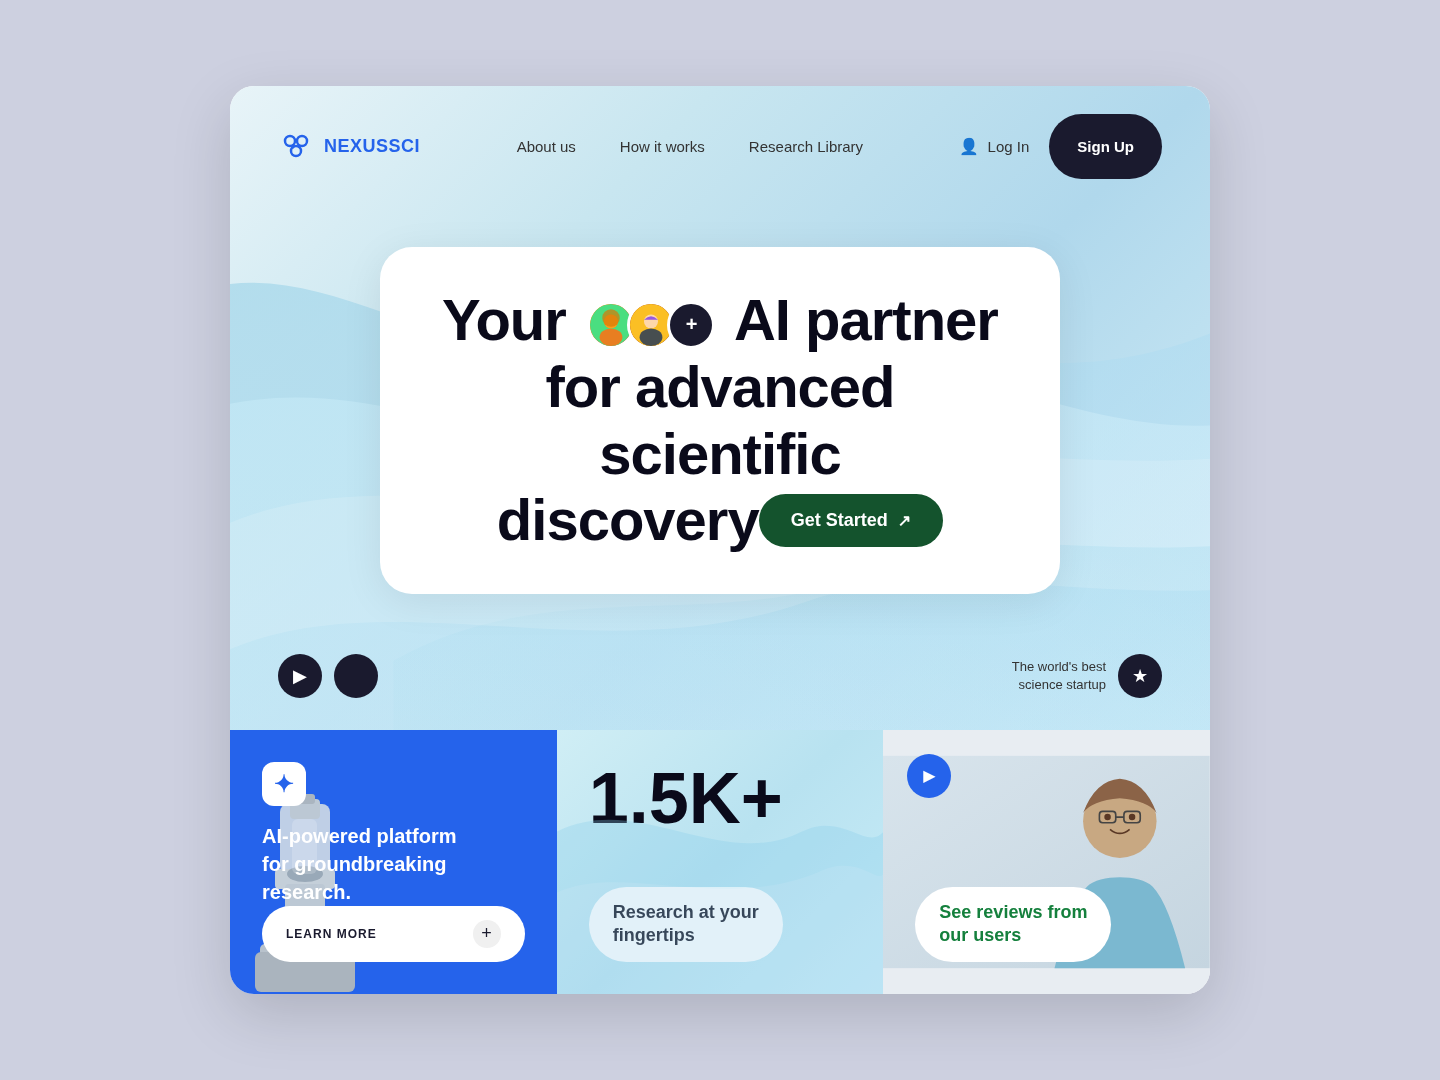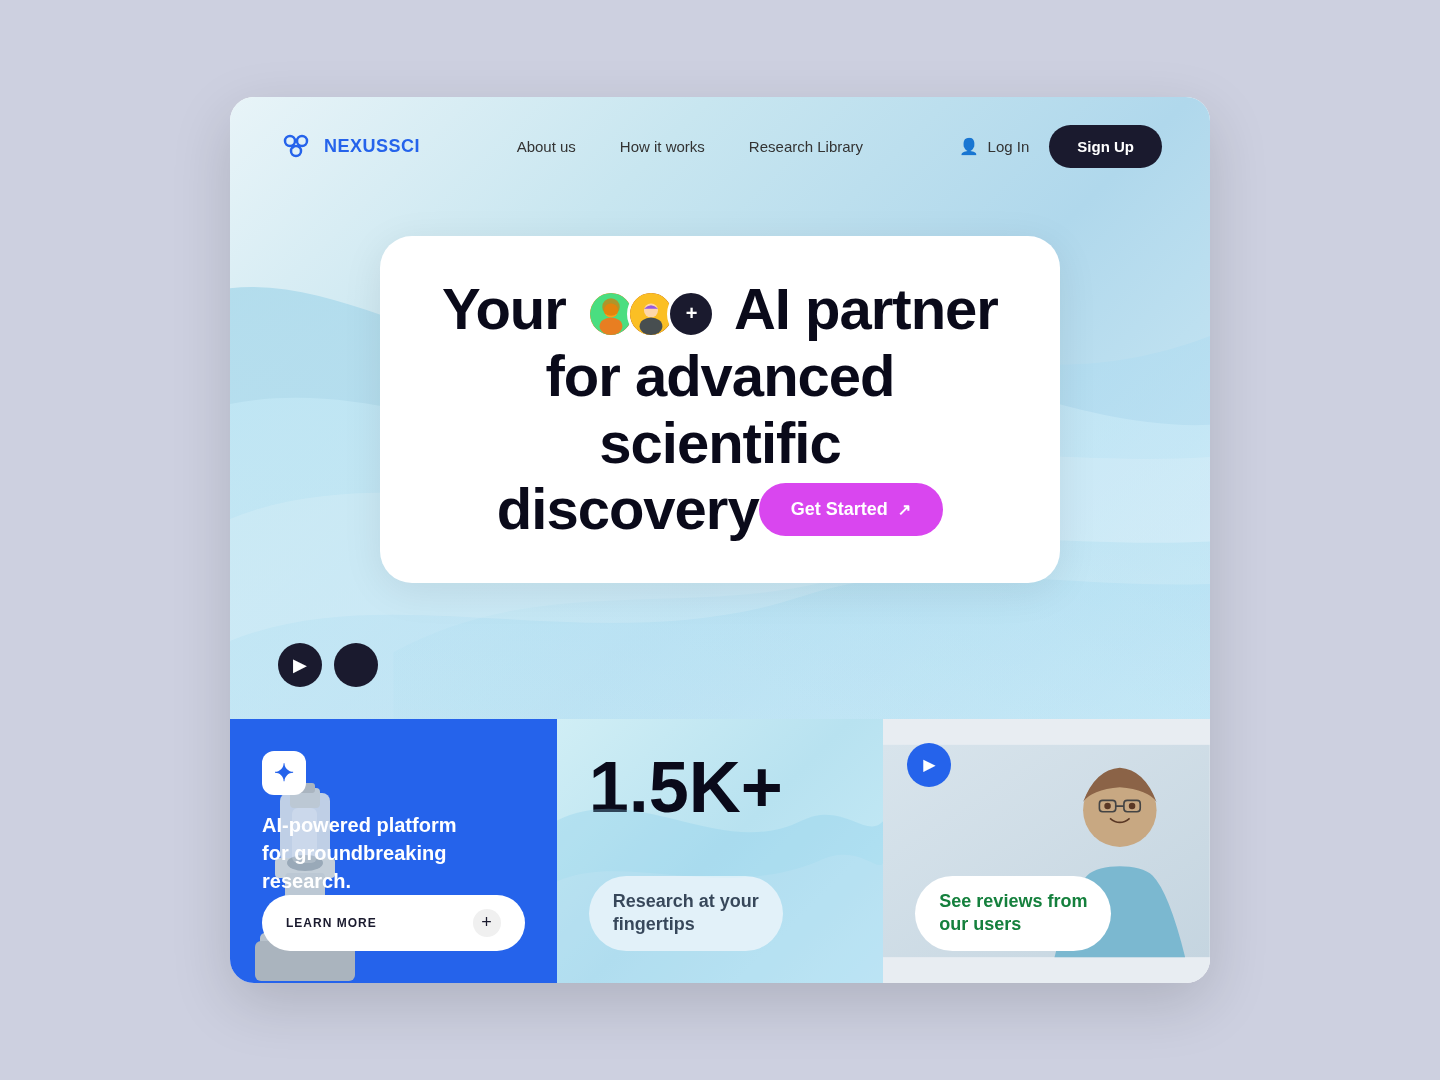--- a/index.html
+++ b/index.html
@@ -88,21 +88,21 @@
       cursor: pointer;
       font-weight: 500;
       background: none;
       border: none;
     }
     .signup-btn {
       background: #1a1a2e;
       color: white;
       border: none;
       border-radius: 50px;
-      padding: 13px 28px;
+      padding: 24px 28px;
       font-size: 15px;
       font-weight: 600;
       cursor: pointer;
     }
 
     
     .hero-content {
       position: relative;
       z-index: 10;
       display: flex;
@@ -147,21 +147,21 @@
     }
     .avatar:first-child { margin-left: 0; }
     .avatar-1 { background: linear-gradient(135deg, #f59e0b, #ef4444); color: white; }
     .avatar-2 { background: linear-gradient(135deg, #d97706, #92400e); color: white; }
     .avatar-plus {
       background: #1a1a2e;
       color: white;
       font-size: 20px;
     }
     .get-started-btn {
-      background: #d946ef;
+      background: #14532d;
       color: white;
       border: none;
       border-radius: 50px;
       padding: 16px 32px;
       font-size: 18px;
       font-weight: 600;
       cursor: pointer;
       display: flex;
       align-items: center;
       gap: 10px;
@@ -479,20 +479,26 @@
 
     <div class="hero-bottom">
       <div class="app-icons">
         <button class="app-icon-btn">
           <span>▶</span>
         </button>
         <button class="app-icon-btn">
           <span style="font-size:20px"></span>
         </button>
       </div>
+      <div class="world-badge">
+        <div class="badge-text">The world's best<br>science startup</div>
+        <div class="badge-icon">
+          <span>★</span>
+        </div>
+      </div>
     </div>
   </div>
 
   <div class="bottom-cards">
 
     <div class="card-blue">
 
       <svg class="microscope-img" viewBox="0 0 220 200" xmlns="http://www.w3.org/2000/svg">
         <rect x="70" y="10" width="50" height="70" rx="8" fill="#d0dae6" opacity="0.9"></rect>
         <rect x="80" y="5" width="30" height="20" rx="4" fill="#bcc8d4"></rect>

